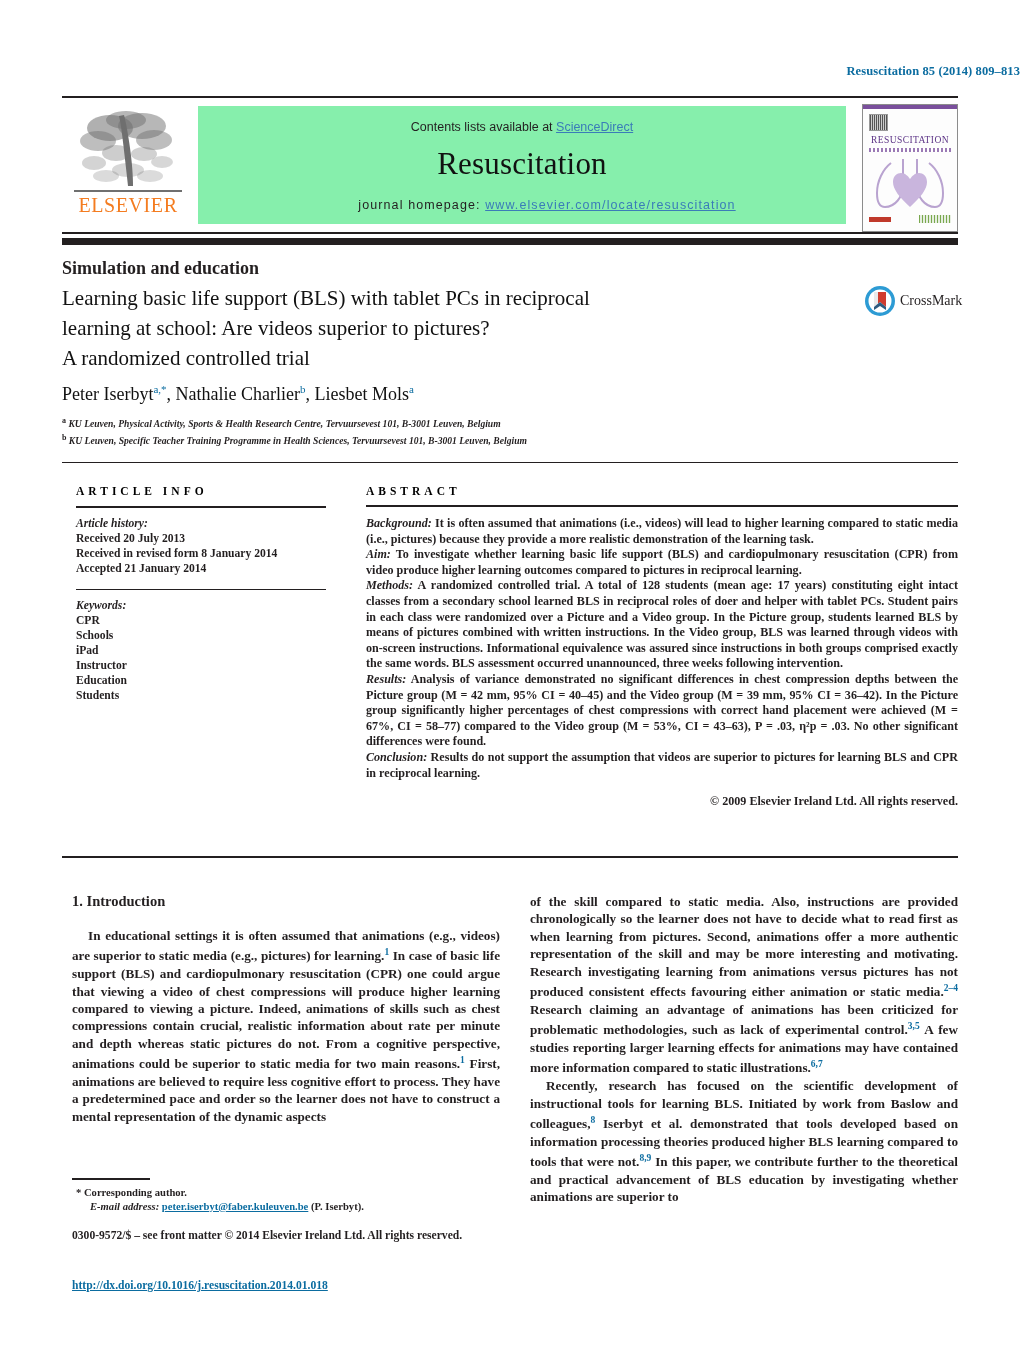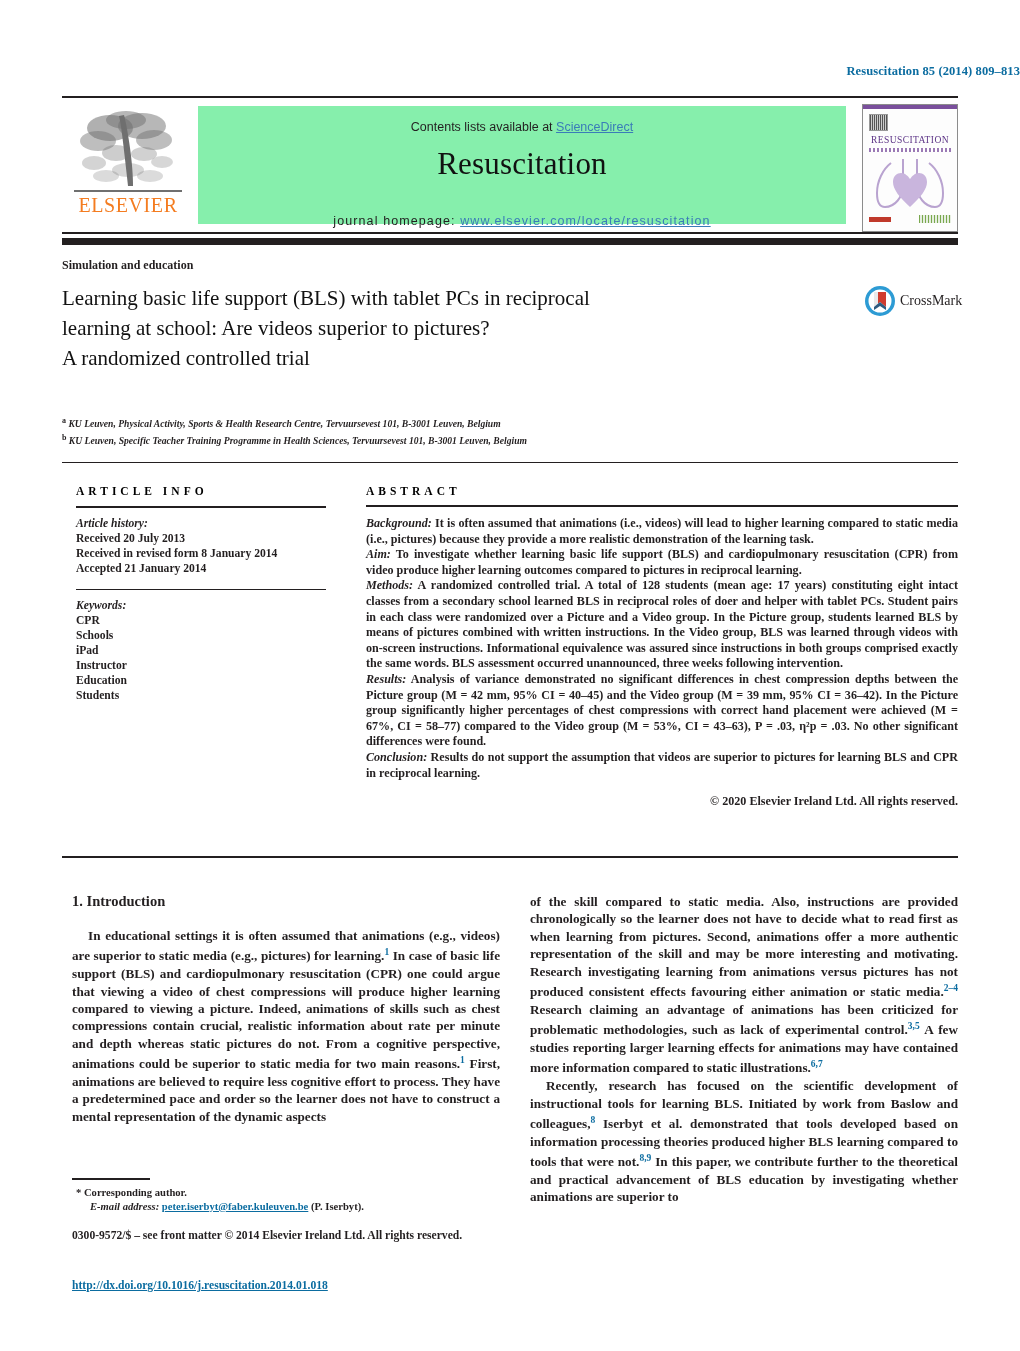--- a/index.html
+++ b/index.html
@@ -76,27 +76,28 @@
     left: 0; top: 40px;
     width: 648px;
     text-align: center;
     font-family: "Liberation Serif", serif;
     font-size: 31px;
     color: #111111;
     letter-spacing: .2px;
   }
   .mast-home {
     position: absolute;
-    left: 0; top: 108px;
+    left: 0; top: 92px;
     width: 648px;
     text-align: center;
     font-family: "Liberation Sans", sans-serif;
     font-size: 12.5px;
     letter-spacing: 1.1px;
     color: #231f20;
+    padding-left: 25px;
   }
   .mast-home .url { color: #3a7cb8; }
 
   
   .elsevier {
     position: absolute;
     left: 8px; top: 10px;
     width: 116px; height: 118px;
   }
   .els-tree {
@@ -182,21 +183,21 @@
     position: absolute;
     left: 62px; top: 238px;
     width: 896px; height: 7px;
     background: #231f20;
   }
 
   
   .section-label {
     position: absolute;
     left: 62px; top: 258px;
-    font-size: 12px;
+    font-size: 18px;
     font-weight: bold;
     color: #231f20;
   }
   .article-title {
     position: absolute;
     left: 62px; top: 283px;
     width: 745px;
     font-size: 21px;
     line-height: 30px;
     color: #111111;
@@ -452,20 +453,23 @@
   <div class="thick-rule"></div>
 
   <div class="section-label">Simulation and education</div>
 
   <div class="article-title">
     <span>Learning basic life support (BLS) with tablet PCs in reciprocal</span><br>
     <span>learning at school: Are videos superior to pictures?</span><br>
     <span>A randomized controlled trial</span>
   </div>
 
+  <div class="authors">
+    <span>Peter Iserbyt</span><sup>a,*</sup><span>, </span><span>Nathalie Charlier</span><sup>b</sup><span>, </span><span>Liesbet Mols</span><sup>a</sup>
+  </div>
 
   <div class="affil">
     <sup>a</sup> <span>KU Leuven, Physical Activity, Sports &amp; Health Research Centre, Tervuursevest 101, B-3001 Leuven, Belgium</span><br>
     <sup>b</sup> <span>KU Leuven, Specific Teacher Training Programme in Health Sciences, Tervuursevest 101, B-3001 Leuven, Belgium</span>
   </div>
 
   <div class="crossmark">
     <div class="cm-badge">
       <svg viewBox="0 0 32 32" width="32" height="32" aria-hidden="true">
         <circle cx="16" cy="16" r="15" fill="#2d9bd4"></circle>
@@ -504,21 +508,21 @@
   <div class="abs-col">
     <div class="sec-head">ABSTRACT</div>
     <div class="hr-black-wide"></div>
     <div class="abs-body">
       <p><span class="it">Background:</span><span> It is often assumed that animations (i.e., videos) will lead to higher learning compared to static media (i.e., pictures) because they provide a more realistic demonstration of the learning task.</span></p>
       <p><span class="it">Aim:</span><span> To investigate whether learning basic life support (BLS) and cardiopulmonary resuscitation (CPR) from video produce higher learning outcomes compared to pictures in reciprocal learning.</span></p>
       <p><span class="it">Methods:</span><span> A randomized controlled trial. A total of 128 students (mean age: 17 years) constituting eight intact classes from a secondary school learned BLS in reciprocal roles of doer and helper with tablet PCs. Student pairs in each class were randomized over a Picture and a Video group. In the Picture group, students learned BLS by means of pictures combined with written instructions. In the Video group, BLS was learned through videos with on-screen instructions. Informational equivalence was assured since instructions in both groups comprised exactly the same words. BLS assessment occurred unannounced, three weeks following intervention.</span></p>
       <p><span class="it">Results:</span><span> Analysis of variance demonstrated no significant differences in chest compression depths between the Picture group (M = 42 mm, 95% CI = 40–45) and the Video group (M = 39 mm, 95% CI = 36–42). In the Picture group significantly higher percentages of chest compressions with correct hand placement were achieved (M = 67%, CI = 58–77) compared to the Video group (M = 53%, CI = 43–63), P = .03, η²p = .03. No other significant differences were found.</span></p>
       <p><span class="it">Conclusion:</span><span> Results do not support the assumption that videos are superior to pictures for learning BLS and CPR in reciprocal learning.</span></p>
     </div>
-    <div class="copyright">© 2020 Elsevier Ireland Ltd. All rights reserved.</div>
+    <div class="copyright">© 2009 Elsevier Ireland Ltd. All rights reserved.</div>
   </div>
 
   <div class="rule-thin-bottom"></div>
 
   <div class="col-left">
     <div class="h2">1.  Introduction</div>
     <p class="body-p" style="text-indent:16px;"><span>In educational settings it is often assumed that animations (e.g., videos) are superior to static media (e.g., pictures) for learning.</span><span class="ref">1</span><span> In case of basic life support (BLS) and cardiopulmonary resuscitation (CPR) one could argue that viewing a video of chest compressions will produce higher learning compared to viewing a picture. Indeed, animations of skills such as chest compressions contain crucial, realistic information about rate per minute and depth whereas static pictures do not. From a cognitive perspective, animations could be superior to static media for two main reasons.</span><span class="ref">1</span><span> First, animations are believed to require less cognitive effort to process. They have a predetermined pace and order so the learner does not have to construct a mental representation of the dynamic aspects</span></p>
   </div>
 
   <div class="col-right">

